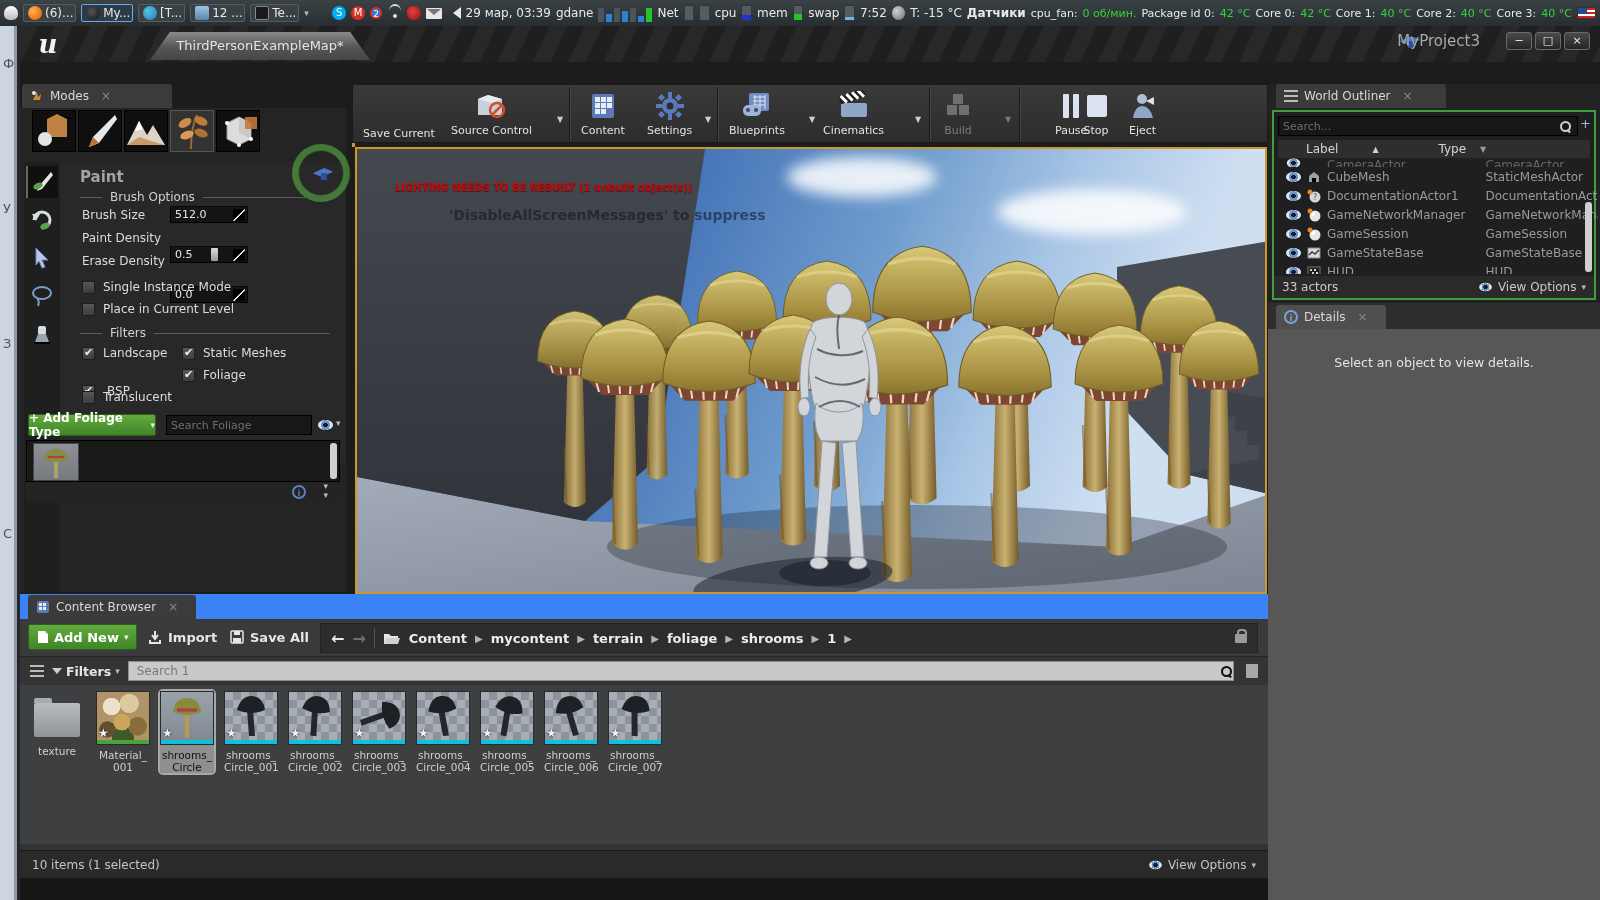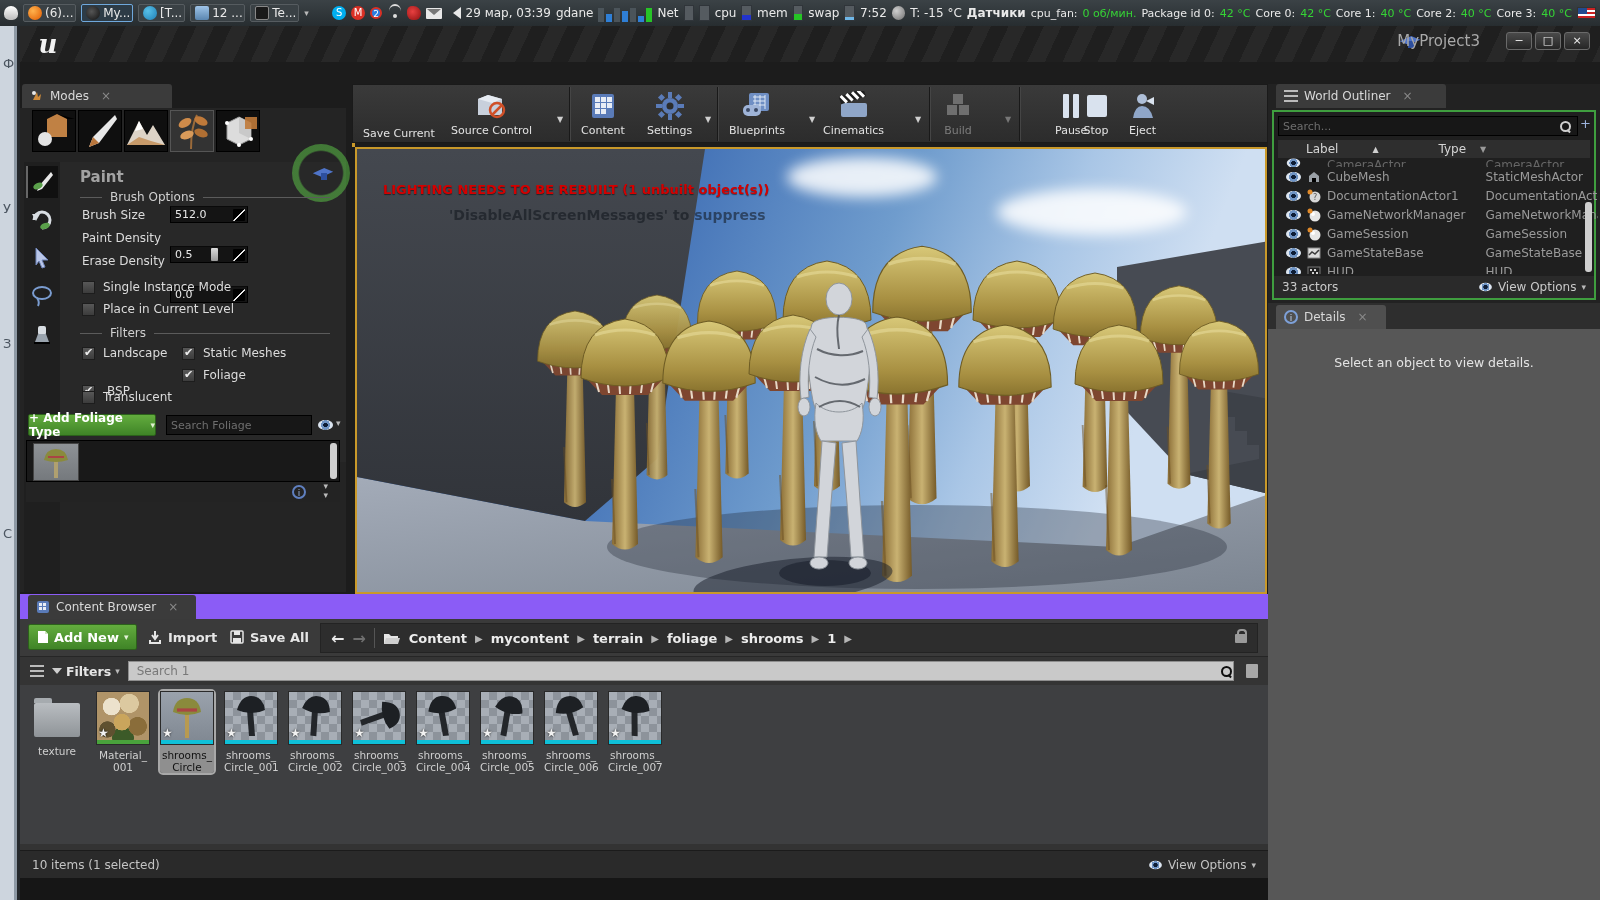--- a/index.html
+++ b/index.html
@@ -96,21 +96,21 @@
   .tool-btn .lbl{color:#e2e2e2;font-size:11px;white-space:nowrap;}
   .tool-btn.disabled .lbl{color:#7c7c7c;}
   .tool-sep{position:absolute;top:2px;width:1px;height:54px;background:#191919;box-shadow:1px 0 0 #454545;}
   .dd{position:absolute;font-size:8px;color:#cfcfcf;}
   .goldnotch{left:352px;top:84px;width:3px;height:63px;background:#c9992a;}
 
   
   .viewport{left:355px;top:147px;width:912px;height:447px;border:2px solid #c9992a;overflow:hidden;
     background:linear-gradient(112deg,#2d5ca4 0%,#3e6db4 28%,#6f9ccd 52%,#a9c6e6 68%,#cfdff2 82%);}
   .cloud{position:absolute;background:rgba(255,255,255,.85);border-radius:50%;filter:blur(7px);}
-  .vp-warning{position:absolute;left:26px;top:33px;color:#d40000;font-weight:bold;font-size:13px;text-shadow:0 1px 1px rgba(0,0,0,.5);}
+  .vp-warning{position:absolute;left:38px;top:33px;color:#d40000;font-weight:bold;font-size:10px;text-shadow:0 1px 1px rgba(0,0,0,.5);}
   .vp-hint{position:absolute;left:92px;top:58px;color:rgba(15,20,28,.55);font-weight:bold;font-size:14px;}
 
   
   .outliner{left:1268px;top:84px;width:332px;height:219px;background:#222;}
   .out-body{position:absolute;left:4px;top:26px;width:324px;height:190px;border:2px solid #3f9e3f;background:#1f1f1f;}
   .out-search{position:absolute;left:4px;top:4px;width:300px;height:20px;}
   .out-head{position:absolute;left:4px;top:28px;width:312px;height:18px;background:#2e2e2e;display:flex;align-items:center;color:#d4d4d4;font-size:12px;}
   .out-rows{position:absolute;left:12px;top:46px;width:312px;height:116px;overflow:hidden;}
   .orow{height:19px;display:flex;align-items:center;gap:6px;color:#9a9a9a;font-size:12px;}
   .orow .lab{width:160px;overflow:hidden;white-space:nowrap;}
@@ -118,21 +118,21 @@
   .oicon{width:14px;height:14px;flex:none;display:inline-block;position:relative;}
   .out-foot{position:absolute;left:0;bottom:0;width:320px;height:22px;background:#2a2a2a;display:flex;align-items:center;padding:0 8px;color:#c9c9c9;font-size:12px;}
 
   
   .details{left:1268px;top:303px;width:332px;height:597px;background:#575757;}
   .details-tabrow{position:absolute;left:0;top:0;width:332px;height:26px;background:#2e2e2e;}
   .details-msg{position:absolute;left:0;top:52px;width:332px;text-align:center;color:#e4e4e4;font-size:12.5px;}
 
   
   .cbrowser{left:20px;top:594px;width:1248px;height:284px;background:#333;}
-  .cb-tabrow{position:absolute;left:0;top:0;width:100%;height:27px;background:#8b5cf6;}
+  .cb-tabrow{position:absolute;left:0;top:0;width:100%;height:27px;background:#3b82f6;}
   .cb-toolbar{position:absolute;left:0;top:25px;width:100%;height:38px;background:#3a3a3a;border-bottom:1px solid #262626;}
   .btn-green{position:absolute;background:linear-gradient(#63ac3e,#3f8427);border:1px solid #2c611b;border-radius:2px;color:#fff;font-weight:bold;font-size:13px;display:flex;align-items:center;gap:5px;padding:0 8px;height:26px;}
   .btn-flat{position:absolute;display:flex;align-items:center;gap:6px;color:#e6e6e6;font-weight:bold;font-size:13px;height:26px;}
   .crumbbar{position:absolute;left:300px;top:4px;right:10px;height:30px;background:#2d2d2d;border:1px solid #232323;display:flex;align-items:center;gap:8px;padding:0 10px;color:#ececec;font-weight:bold;font-size:13px;}
   .crumb-sep{color:#b5b5b5;font-size:10px;}
   .cb-filters{position:absolute;left:0;top:63px;width:100%;height:28px;background:#343434;display:flex;align-items:center;gap:8px;padding:0 10px;}
   .assets{position:absolute;left:0;top:91px;width:100%;height:159px;background:#3e3f41;}
   .asset{position:absolute;top:6px;width:54px;text-align:center;}
   .asset .thumb{width:54px;height:54px;position:relative;border:1px solid #2a2a2a;overflow:hidden;}
   .asset .nm{margin-top:4px;color:#cfcfcf;font-size:10.5px;line-height:12px;white-space:pre-line;}
@@ -237,20 +237,21 @@
 
   <div class="abs edge">
     <span style="top:30px;">Ф</span>
     <span style="top:175px;">У</span>
     <span style="top:310px;">З</span>
     <span style="top:500px;">С</span>
   </div>
 
   <div class="abs titlebar"></div>
   <div class="abs ue-logo">u</div>
+  <div class="abs map-tab"><span>ThirdPersonExampleMap*</span></div>
   <div class="abs" style="right:178px;top:34px;"><span class="cap-icon"></span></div>
   <div class="abs proj-label">MyProject3</div>
   <div class="abs" style="right:10px;top:32px;display:flex;gap:3px;">
     <div class="win-btn">─</div>
     <div class="win-btn">□</div>
     <div class="win-btn">×</div>
   </div>
 
 
   <div class="abs modes">

